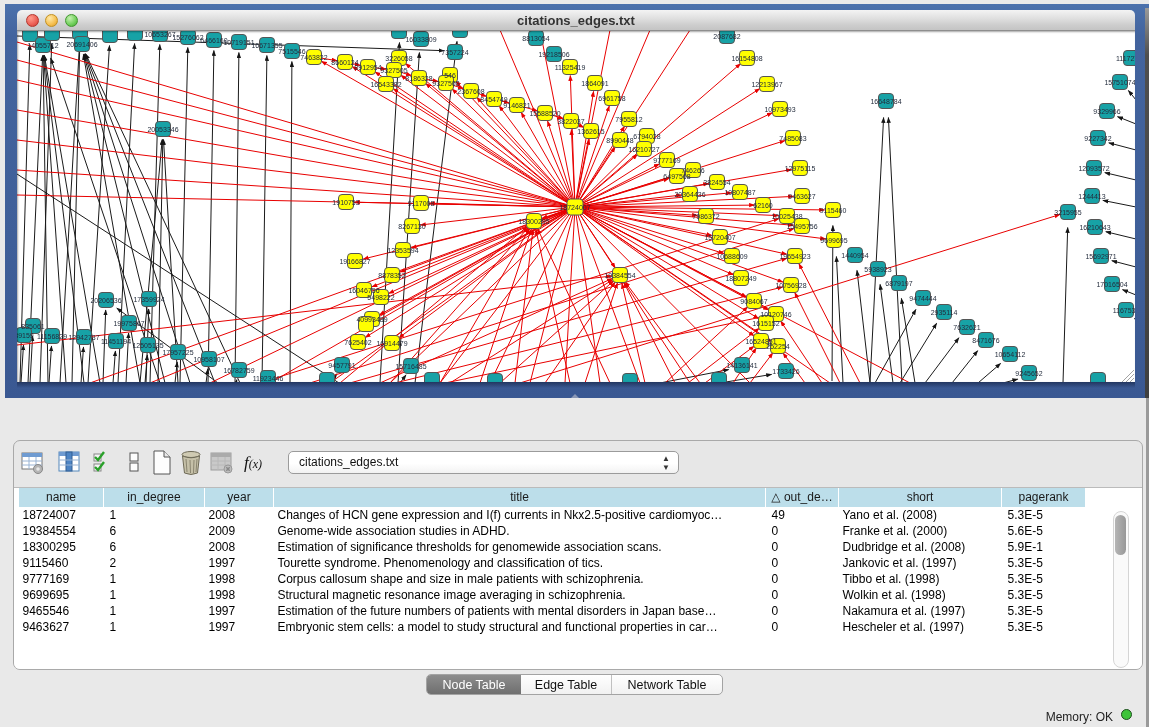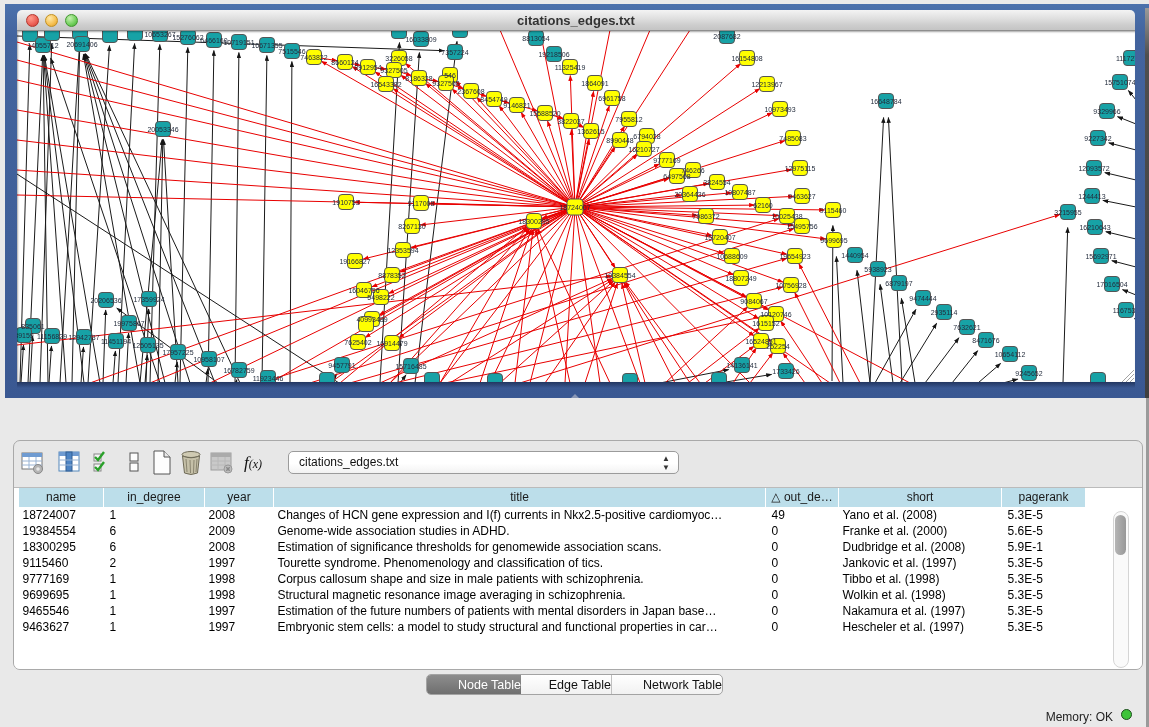--- a/index.html
+++ b/index.html
@@ -26,21 +26,21 @@
 table{border-collapse:collapse;table-layout:fixed;width:1068px;margin-left:4px;font-size:12px;color:#000}
 th{background:#bcdeea;border:1px solid #fff;border-top:none;height:19px;font-weight:normal;font-size:12px;color:#1a1a1a;overflow:hidden;white-space:nowrap}
 td{height:16px;padding:0 0 0 4px;overflow:hidden;white-space:nowrap}
 td.c2,td.c5{padding-left:6px}
 .w1{width:85px}.w2{width:101px}.w3{width:69px}.w4{width:492px}.w5{width:73px}.w6{width:163px}.w7{width:84px}
 td.c6{text-align:left}td.c7{padding-left:6px}
 #vscroll{position:absolute;right:13px;top:70px;width:16px;height:157px;background:#fafafa;border:1px solid #d5d5d5;border-radius:8px}
 #vthumb{position:absolute;left:1px;top:3px;width:11px;height:40px;background:linear-gradient(90deg,#b5b5b5,#989898);border-radius:6px}
 
 #tabs{position:absolute;left:426px;top:276px;width:297px;height:21px;border:1px solid #a3a3a3;border-radius:5px;background:linear-gradient(180deg,#ffffff,#f1f1f1);font-size:12.5px;color:#111;display:flex}
-#tabs div{flex:0 0 auto;text-align:right;line-height:20px}
+#tabs div{flex:0 0 auto;text-align:center;line-height:20px}
 #tab1{width:94px;background:linear-gradient(180deg,#8d8d8d,#6f6f6f);color:#fff;border-radius:4px 0 0 4px}
 #tab2{width:91px;border-right:1px solid #c0c0c0}
 #tab3{width:110px}
 #mem{position:absolute;right:36px;top:312px;font-size:12px;color:#222}
 #memdot{position:absolute;right:17px;top:311px;width:11px;height:11px;border-radius:50%;background:#3ec43a;border:1px solid #1e4d1e}
 #lstrip{position:absolute;right:0;top:0;width:3px;height:329px;background:#9a9a9a}
 
 #fico{position:absolute;right:28px;top:10px;width:16px;height:15px}
 #xico{position:absolute;right:11px;top:9px;font-size:15px;font-weight:bold;color:#000}
 .ticon{position:absolute;top:9px;width:24px;height:25px}

